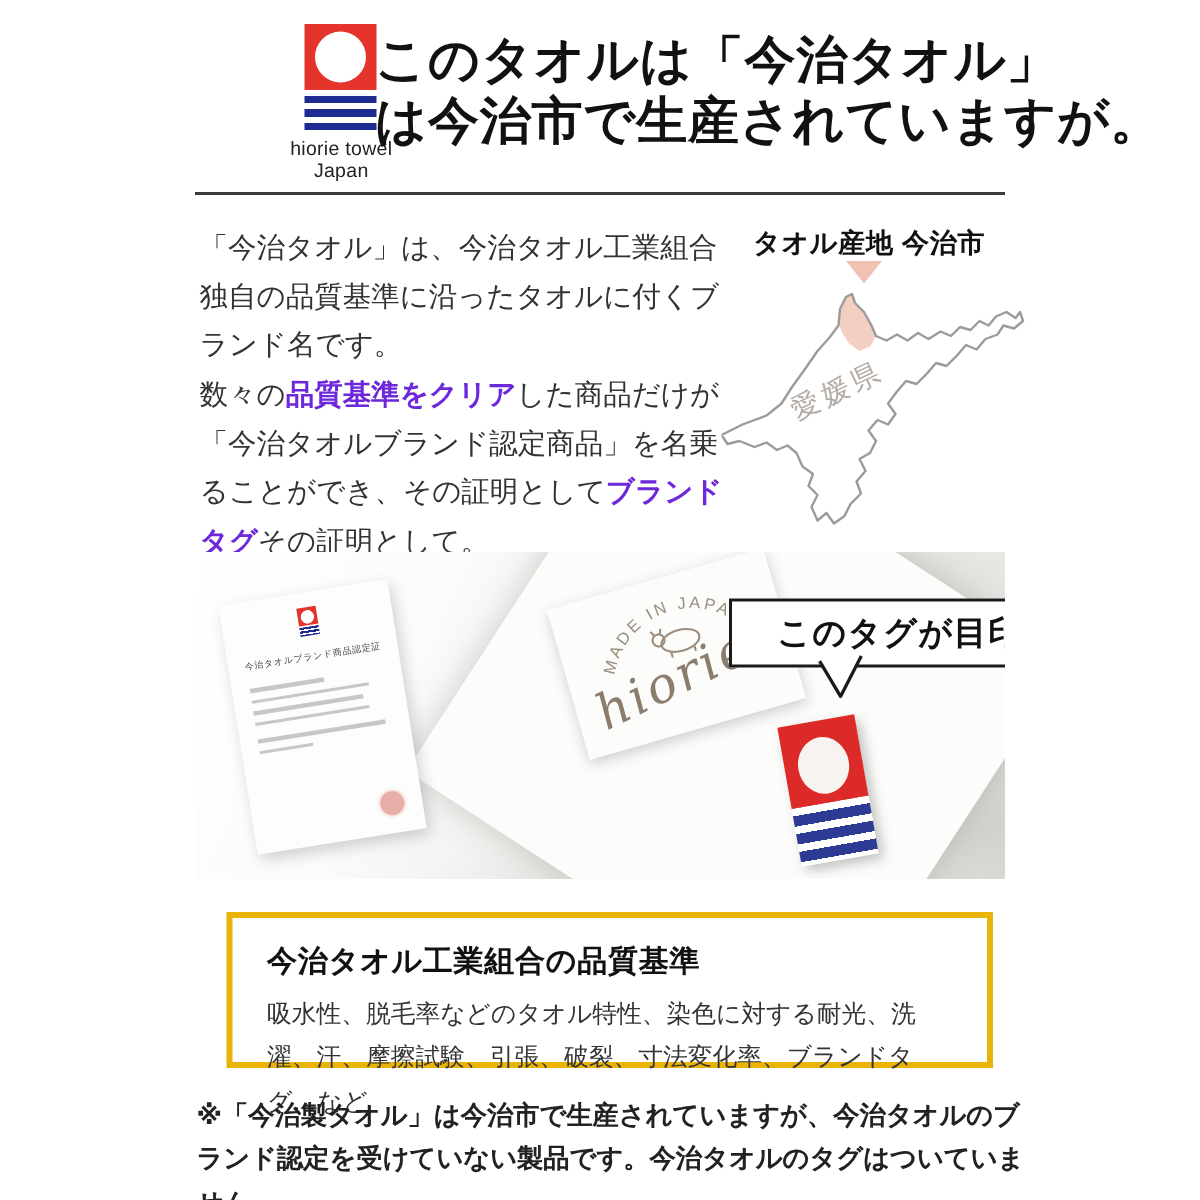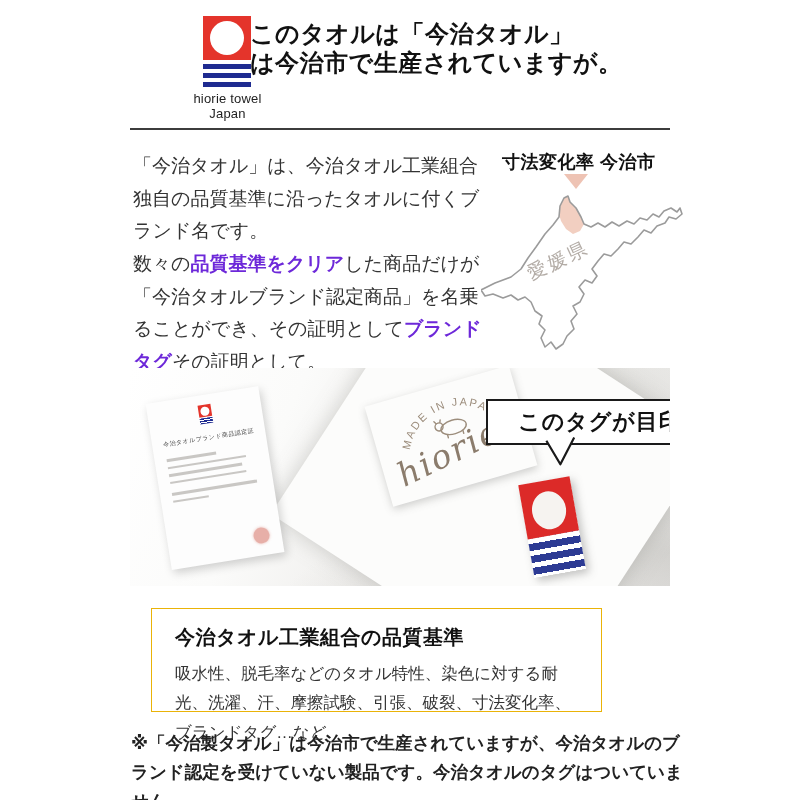--- a/index.html
+++ b/index.html
@@ -7,21 +7,21 @@
     position:relative;width:800px;height:800px;background:#ffffff;overflow:hidden;
     font-family:"Liberation Sans","DejaVu Sans",sans-serif;color:#333;
   }
   
   .logo-mark{position:absolute;left:203px;top:16px;width:48px;}
   .logo-sun{width:48px;height:44px;background:#e4342b;position:relative;}
   .logo-sun .sun-circle{position:absolute;left:7px;top:5px;width:34px;height:34px;border-radius:50%;background:#fff;}
   .logo-stripes{margin-top:4px;height:23px;background:repeating-linear-gradient(180deg,#1e2b90 0 5px,#ffffff 5px 9px);}
   .logo-text{position:absolute;left:160px;top:92px;width:135px;text-align:center;font-size:13px;line-height:1.15;color:#222;letter-spacing:0.2px;}
   .page-title{position:absolute;left:250px;top:20px;font-family:"Liberation Serif","DejaVu Serif",serif;
-    font-size:24px;font-weight:600;color:#111;line-height:1.22;letter-spacing:0.5px;}
+    font-size:34px;font-weight:600;color:#111;line-height:1.22;letter-spacing:0.5px;}
   .header-divider{position:absolute;left:130px;top:128px;width:540px;height:2px;background:#3c3c3c;}
   
   .intro-text{position:absolute;left:133px;top:150px;width:350px;font-size:19px;line-height:1.72;color:#333;}
   .intro-text p{margin:0;}
   .intro-text b{font-weight:700;color:#6d28d9;}
   
   .map-caption{position:absolute;left:502px;top:150px;font-size:18px;font-weight:700;color:#111;letter-spacing:0.5px;}
   .map-pointer{position:absolute;left:564px;top:174px;width:0;height:0;
     border-left:12px solid transparent;border-right:12px solid transparent;border-top:15px solid #eec3b4;}
   .ehime-map{position:absolute;left:481px;top:184px;}
@@ -59,22 +59,22 @@
     box-shadow:3px 4px 8px rgba(90,90,85,0.35);}
   .brand-tag .tag-sun{height:55px;background:#dc2a28;position:relative;}
   .brand-tag .tag-sun span{position:absolute;left:9px;top:11px;width:34px;height:38px;border-radius:50%;background:#f6f3f0;}
   .brand-tag .tag-stripes{height:39px;background:repeating-linear-gradient(180deg,#ffffff 0 5px,#2d3b94 5px 12px);}
   
   .callout{position:absolute;left:356px;top:31px;width:176px;height:42px;background:#ffffff;
     border:2px solid #1a1a1a;display:flex;align-items:center;justify-content:center;
     font-size:22px;font-weight:700;color:#111;letter-spacing:1px;z-index:5;padding-left:24px;}
   .callout-tail{position:absolute;left:414px;top:70px;z-index:6;transform:rotate(-7deg);}
   
-  .quality-box{position:absolute;left:151px;top:608px;width:451px;height:104px;box-sizing:border-box;
-    border:1px solid #eab308;background:#fff;padding:15px 22px 0 23px;}
+  .quality-box{position:absolute;left:151px;top:608px;width:511px;height:104px;box-sizing:border-box;
+    border:4px solid #eab308;background:#fff;padding:15px 22px 0 23px;}
   .quality-title{font-size:20px;font-weight:700;color:#111;margin:0 0 8px 0;letter-spacing:0.5px;}
   .quality-body{font-size:16.5px;color:#333;line-height:1.78;margin:0;}
   
   .footnote{position:absolute;left:131px;top:729px;width:562px;font-size:17.5px;font-weight:700;color:#222;line-height:1.66;}
 </style>
 </head>
 <body>
 
 <div class="page">
 
@@ -92,21 +92,21 @@
     <div>このタオルは「今治タオル」</div>
     <div>は今治市で生産されていますが。</div>
   </div>
   <div class="header-divider"></div>
 
   <div class="intro-text">
     <p><span>「今治タオル」は、今治タオル工業組合独自の品質基準に沿ったタオルに付くブランド名です。</span></p>
     <p><span>数々の</span><b>品質基準をクリア</b><span>した商品だけが「今治タオルブランド認定商品」を名乗ることができ、その証明として</span><b>ブランドタグ</b><span>その証明として。</span></p>
   </div>
 
-  <div class="map-caption">寸法変化率 今治市</div>
+  <div class="map-caption">タオル産地 今治市</div>
   <div class="map-pointer"></div>
   <svg class="ehime-map" width="212" height="182" viewBox="0 0 212 182">
     <polygon points="79,22 83,14 87,12 89,18 95,24 100,33 103,40 99,47 92,50 85,45 80,37 78,30" fill="#f2cfc1"></polygon>
     <path d="M 0 106 L 14 99 L 30 93 L 40 85 L 47 74 L 55 63 L 64 50 L 72 41 L 78 33 L 79 22 L 83 14 L 87 12 L 89 18 L 95 24 L 100 33 L 103 40 L 110 43 L 117 39 L 124 43 L 131 38 L 138 42 L 146 37 L 153 40 L 159 34 L 166 36 L 172 30 L 178 33 L 183 27 L 190 24 L 196 28 L 199 24 L 201 30 L 195 35 L 188 33 L 184 39 L 176 42 L 170 49 L 163 46 L 157 53 L 150 60 L 143 58 L 137 65 L 130 72 L 123 70 L 117 77 L 111 85 L 116 92 L 111 99 L 104 96 L 98 103 L 103 110 L 99 118 L 92 122 L 96 130 L 90 137 L 93 145 L 86 152 L 82 160 L 75 165 L 70 158 L 64 163 L 60 154 L 64 146 L 58 140 L 61 132 L 54 127 L 50 118 L 44 113 L 37 116 L 30 111 L 22 114 L 12 110 L 4 112 Z" fill="none" stroke="#9b9b9b" stroke-width="1.6" stroke-linejoin="round"></path>
     <text transform="translate(50,96) rotate(-25)" font-size="19" fill="#b3aca6" letter-spacing="3">愛媛県</text>
   </svg>
 
   <div class="photo">
     <div class="towel-hem"></div>
 

